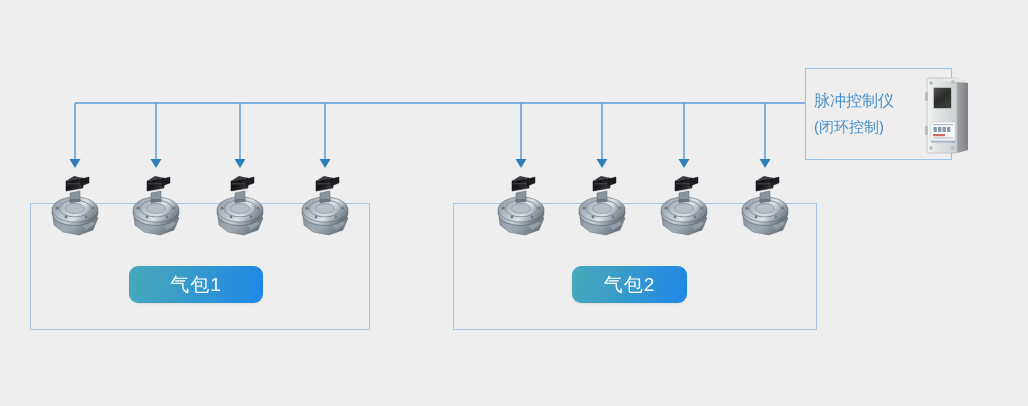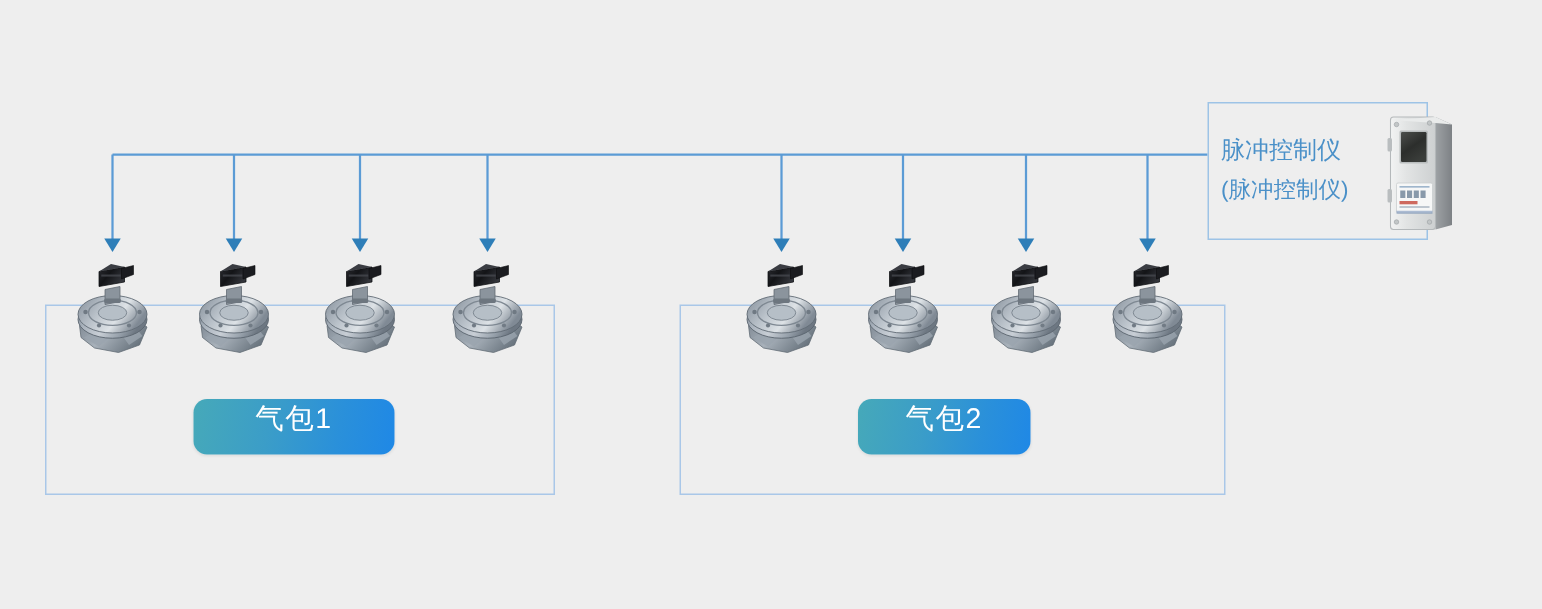--- a/index.html
+++ b/index.html
@@ -29,21 +29,21 @@
     background: transparent;
     box-sizing: border-box;
   }
 
   
   .plenum-pill {
     position: absolute;
     border-radius: 9px;
     background: linear-gradient(100deg, #46a9b9 0%, #3b9dc8 38%, #2a90da 72%, #1f88e6 100%);
     display: flex;
-    align-items: flex-start;
+    align-items: center;
     justify-content: center;
     color: #ffffff;
     font-size: 19px;
     letter-spacing: 1px;
     box-shadow: 0 1px 2px rgba(0,0,0,0.08);
   }
 
   
   .controller-panel {
     position: absolute;
@@ -477,21 +477,21 @@
         <span>气包1</span>
       </div>
       <div class="plenum-pill" style="left: 572px; top: 266px; width: 115px; height: 37px;">
         <span>气包2</span>
       </div>
     </div>
 
   <div class="controller-panel" id="controller-panel" style="left:805px; top:68px; width:147px; height:92px;">
     <div class="controller-text">
       <span class="controller-title">脉冲控制仪</span>
-      <span class="controller-subtitle">(脉冲控制仪)</span>
+      <span class="controller-subtitle">(闭环控制)</span>
     </div>
     <div class="controller-device">
       <svg width="46" height="82" viewBox="0 0 46 82">
         <defs>
           <linearGradient id="cabFace" x1="0" y1="0" x2="1" y2="0">
             <stop offset="0%" stop-color="#f2f3f3"></stop>
             <stop offset="35%" stop-color="#e2e4e4"></stop>
             <stop offset="100%" stop-color="#cdd0d1"></stop>
           </linearGradient>
           <linearGradient id="cabSide" x1="0" y1="0" x2="1" y2="0">

